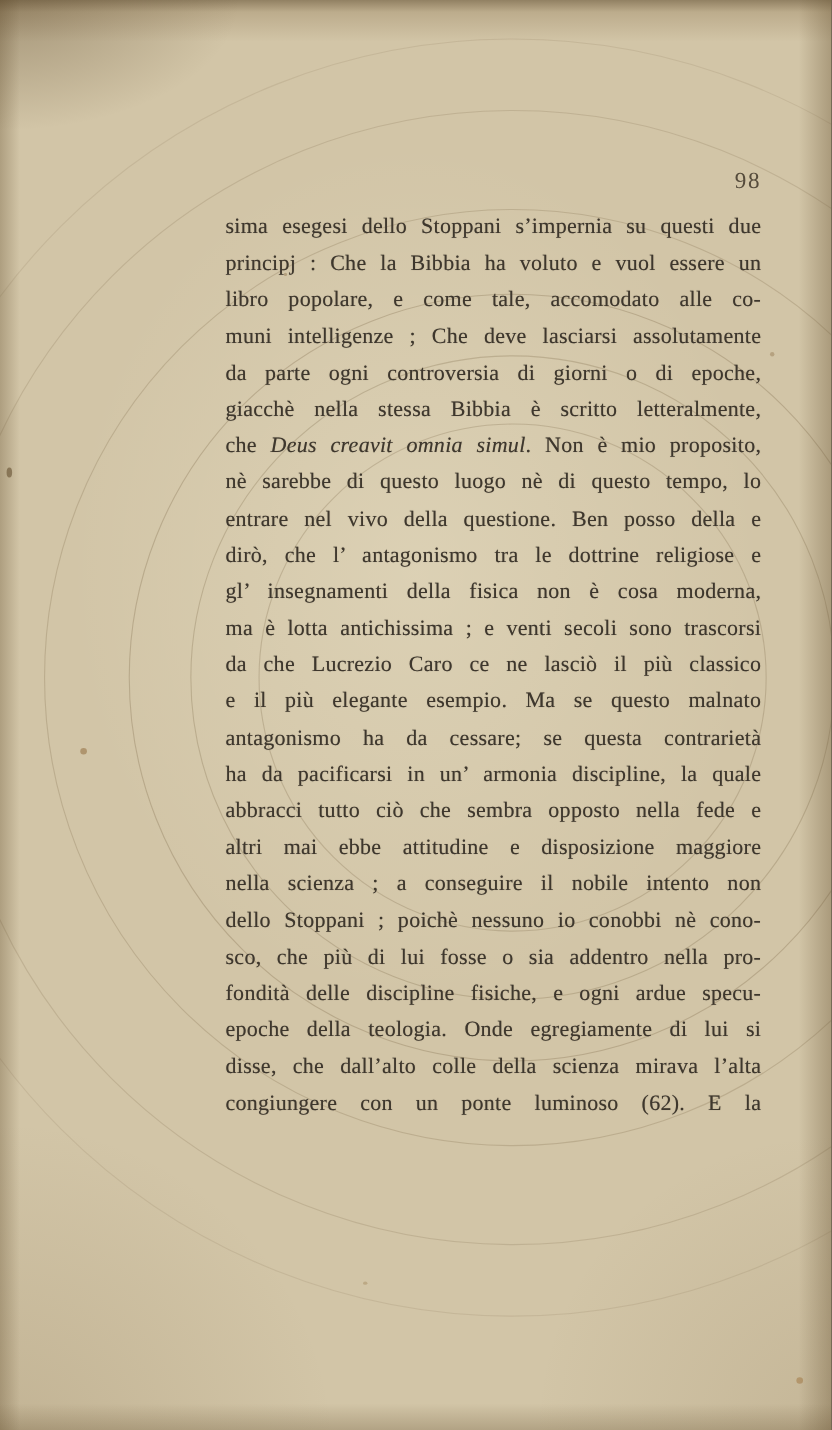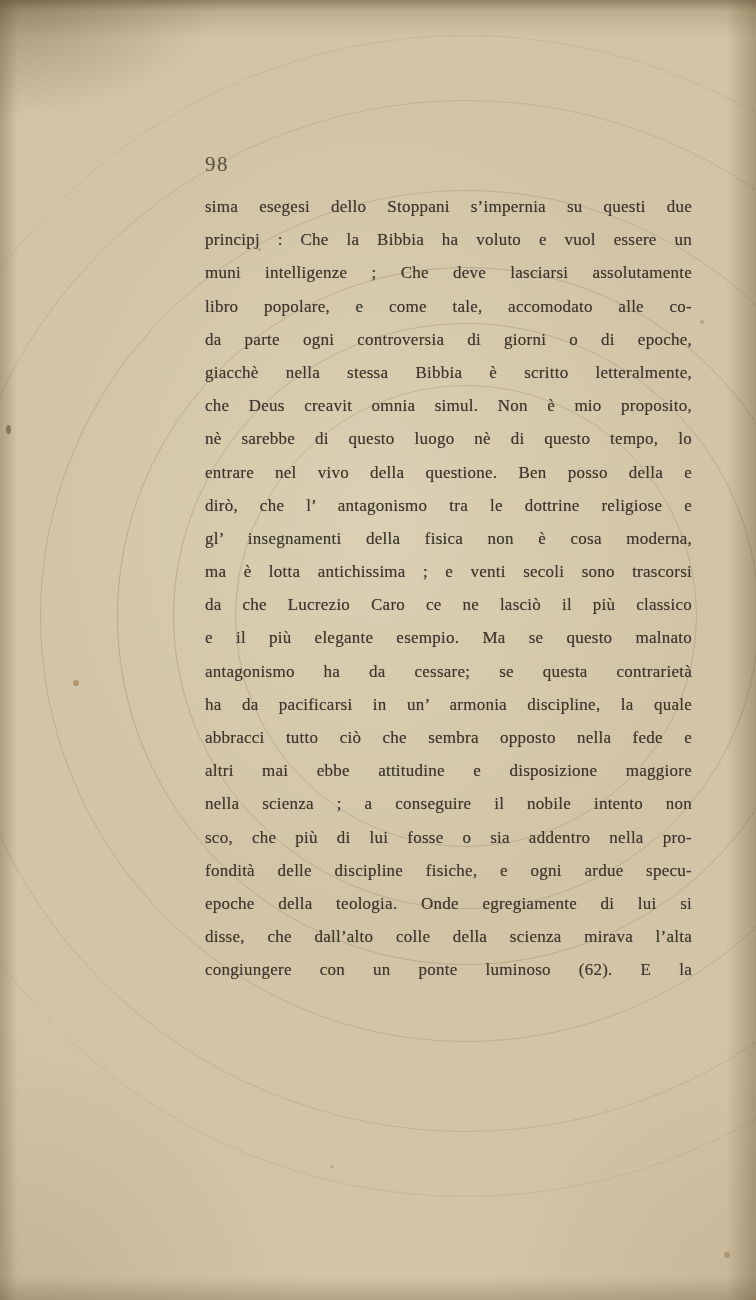--- a/index.html
+++ b/index.html
@@ -30,37 +30,37 @@
     background:linear-gradient(270deg, rgba(104,84,52,0.38) 0px, rgba(104,84,52,0) 30px);}
   .edge-bottom{left:0;bottom:0;width:756px;height:24px;
     background:linear-gradient(0deg, rgba(104,84,52,0.30) 0px, rgba(104,84,52,0) 24px);}
   .corner-tl{left:0;top:0;width:220px;height:120px;
     background:radial-gradient(ellipse at 0% 0%, rgba(84,64,36,0.38), rgba(84,64,36,0) 70%);}
   
   .speck{position:absolute;border-radius:50%;pointer-events:none;}
   
   .pageno{
     position:absolute;left:205px;top:152px;width:487px;
-    text-align:left;
+    text-align:right;
     font-size:21px;letter-spacing:1.5px;
     color:var(--pagenum,#564c3c);
   }
   .textblock{
     position:absolute;left:205px;top:190px;width:487px;
     color:var(--ink,#3e372d);
-    font-size:17px;
+    font-size:20px;
   }
   .line{
     height:33.2px;line-height:33.2px;
     text-align:justify;text-align-last:justify;
     letter-spacing:0.25px;word-spacing:1.5px;
     white-space:normal;overflow:visible;
     text-shadow:0 0 0.7px rgba(62,55,45,0.55);
   }
-  .line .it{}
+  .line .it{font-style:italic;}
 </style>
 </head>
 <body>
 
 <div class="stage" style="--paper: #d2c5a7; --ink: #3e372d; --pagenum: #564c3c; --watermark: rgba(118,98,66,0.30);">
 
   <div class="wm">
     <div class="circle" style="left:235px;top:385px;width:460px;height:460px;opacity:0.85;"></div>
     <div class="circle" style="left:173px;top:323px;width:584px;height:584px;opacity:0.9;"></div>
     <div class="circle" style="left:117px;top:267px;width:696px;height:696px;opacity:0.95;"></div>
@@ -74,37 +74,38 @@
   <div class="speck" style="left:724px;top:1252px;width:6px;height:6px;background:rgba(160,116,62,0.5);"></div>
   <div class="speck" style="left:700px;top:320px;width:4px;height:4px;background:rgba(140,110,70,0.4);"></div>
   <div class="speck" style="left:258px;top:248px;width:3px;height:3px;background:rgba(130,100,60,0.4);"></div>
   <div class="speck" style="left:330px;top:1165px;width:4px;height:3px;background:rgba(150,118,72,0.35);"></div>
 
   <div class="pageno">98</div>
 
   <div class="textblock">
       <div class="line"><span>sima esegesi dello Stoppani s’impernia su questi due</span></div>
       <div class="line"><span>principj : Che la Bibbia ha voluto e vuol essere un</span></div>
+      <div class="line"><span>libro popolare, e come tale, accomodato alle co-</span></div>
       <div class="line"><span>muni intelligenze ; Che deve lasciarsi assolutamente</span></div>
-      <div class="line"><span>libro popolare, e come tale, accomodato alle co-</span></div>
       <div class="line"><span>da parte ogni controversia di giorni o di epoche,</span></div>
       <div class="line"><span>giacchè nella stessa Bibbia è scritto letteralmente,</span></div>
       <div class="line"><span>che </span><span class="it">Deus creavit omnia simul</span><span>. Non è mio proposito,</span></div>
       <div class="line"><span>nè sarebbe di questo luogo nè di questo tempo, lo</span></div>
       <div class="line"><span>entrare nel vivo della questione. Ben posso della e</span></div>
       <div class="line"><span>dirò, che l’ antagonismo tra le dottrine religiose e</span></div>
       <div class="line"><span>gl’ insegnamenti della fisica non è cosa moderna,</span></div>
       <div class="line"><span>ma è lotta antichissima ; e venti secoli sono trascorsi</span></div>
       <div class="line"><span>da che Lucrezio Caro ce ne lasciò il più classico</span></div>
       <div class="line"><span>e il più elegante esempio. Ma se questo malnato</span></div>
       <div class="line"><span>antagonismo ha da cessare; se questa contrarietà</span></div>
       <div class="line"><span>ha da pacificarsi in un’ armonia discipline, la quale</span></div>
       <div class="line"><span>abbracci tutto ciò che sembra opposto nella fede e</span></div>
       <div class="line"><span>altri mai ebbe attitudine e disposizione maggiore</span></div>
       <div class="line"><span>nella scienza ; a conseguire il nobile intento non</span></div>
+      <div class="line"><span>dello Stoppani ; poichè nessuno io conobbi nè cono-</span></div>
       <div class="line"><span>sco, che più di lui fosse o sia addentro nella pro-</span></div>
       <div class="line"><span>fondità delle discipline fisiche, e ogni ardue specu-</span></div>
       <div class="line"><span>epoche della teologia. Onde egregiamente di lui si</span></div>
       <div class="line"><span>disse, che dall’alto colle della scienza mirava l’alta</span></div>
       <div class="line"><span>congiungere con un ponte luminoso (62). E la</span></div>
     </div>
 
   <div class="edge edge-top"></div>
   <div class="edge edge-left"></div>
   <div class="edge edge-right"></div>

